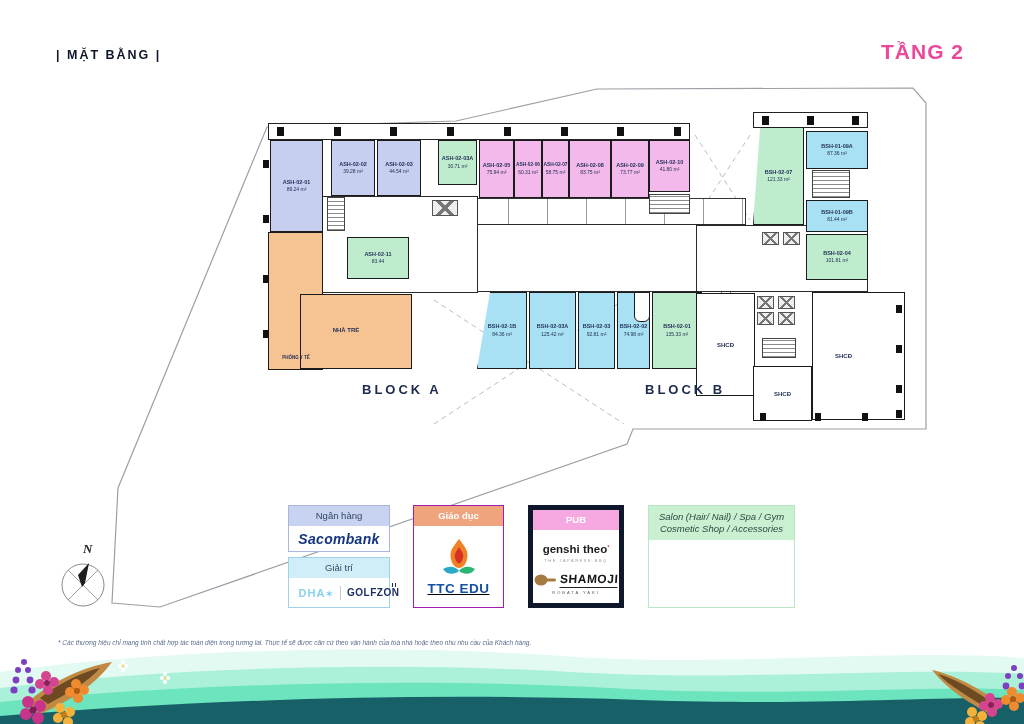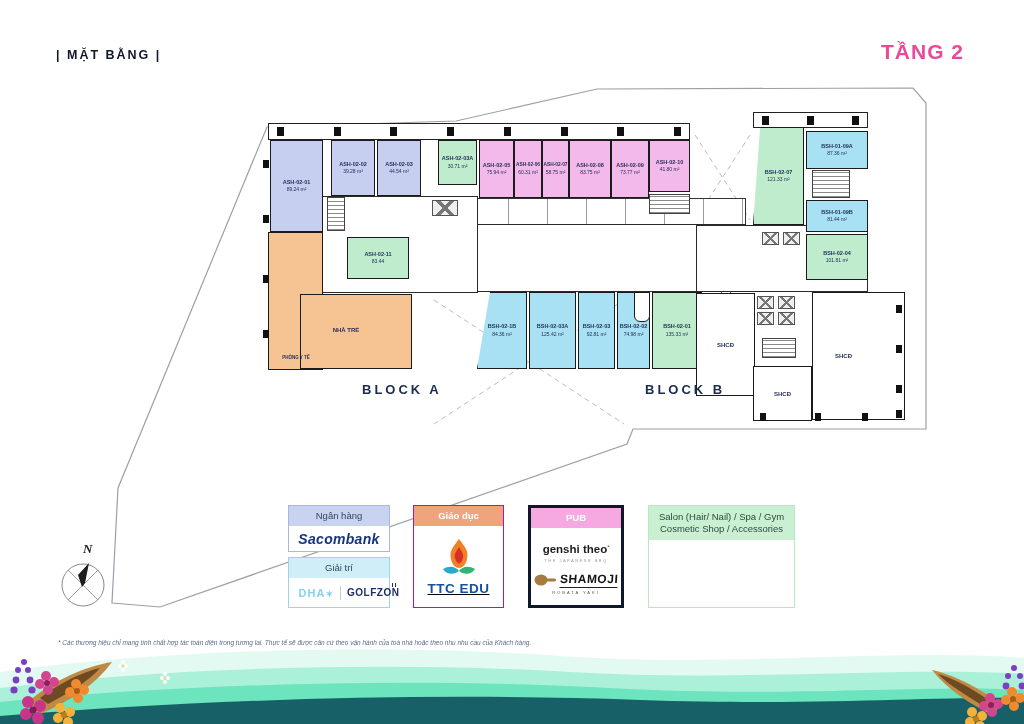--- a/index.html
+++ b/index.html
@@ -42,22 +42,22 @@
   .block-label{position:absolute;font-weight:bold;font-size:13px;color:#1c2b4d;letter-spacing:3px;padding-left:48px;}
 
   
   .legend-box{position:absolute;background:#fff;display:flex;flex-direction:column;box-sizing:border-box;}
   .legend-head{display:flex;flex-direction:column;align-items:center;justify-content:center;
                font-size:9.5px;line-height:1.3;}
   .legend-body{flex:1;display:flex;flex-direction:column;align-items:center;justify-content:center;gap:6px;}
   .lb1{border:1px solid #a9b7df}.lb1 .legend-head{background:#c7d3f0;color:#33475e;height:20px;}
   .lb2{border:1px solid #9fd3e8}.lb2 .legend-head{background:#cfeef8;color:#33475e;height:20px;}
   .lb3{border:1px solid #a21caf}.lb3 .legend-head{background:#f0a47e;color:#fff;height:20px;font-weight:bold;}
-  .lb4{border:3px solid #0f172a}.lb4 .legend-head{background:#f6a9e0;color:#fff;height:20px;font-weight:bold;}
-  .lb5{border:1px solid #b9e6c3}.lb5 .legend-head{background:#c9f1d1;color:#2c4a43;height:34px;}
+  .lb4{border:5px solid #0f172a}.lb4 .legend-head{background:#f6a9e0;color:#fff;height:20px;font-weight:bold;}
+  .lb5{border:1px solid #b9e6c3}.lb5 .legend-head{background:#c9f1d1;color:#2c4a43;height:34px;font-style:italic;}
   .sacombank{font-weight:bold;font-style:italic;font-size:14px;color:#16347f;letter-spacing:.3px;}
   .dharow{display:flex;align-items:center;gap:6px;padding-left:20px;}
   .dha{font-weight:bold;font-size:11px;color:#86d2ee;letter-spacing:1px;}
   .dhastar{color:#86d2ee;font-size:9px;}
   .gz{font-weight:bold;font-size:10px;color:#1e2f63;letter-spacing:.5px;position:relative;}
   .gz i{position:absolute;right:1px;top:-4px;width:6px;height:4px;font-style:normal;
         background:repeating-linear-gradient(90deg,#1e2f63 0 1px,transparent 1px 3px);}
   .vdiv{width:1px;height:14px;background:#c3c9d4;}
   .ttc-text{font-weight:bold;font-size:13.5px;color:#1450a4;letter-spacing:.5px;}
   .genshi{font-weight:bold;font-size:11.5px;color:#1d1d1d;}

